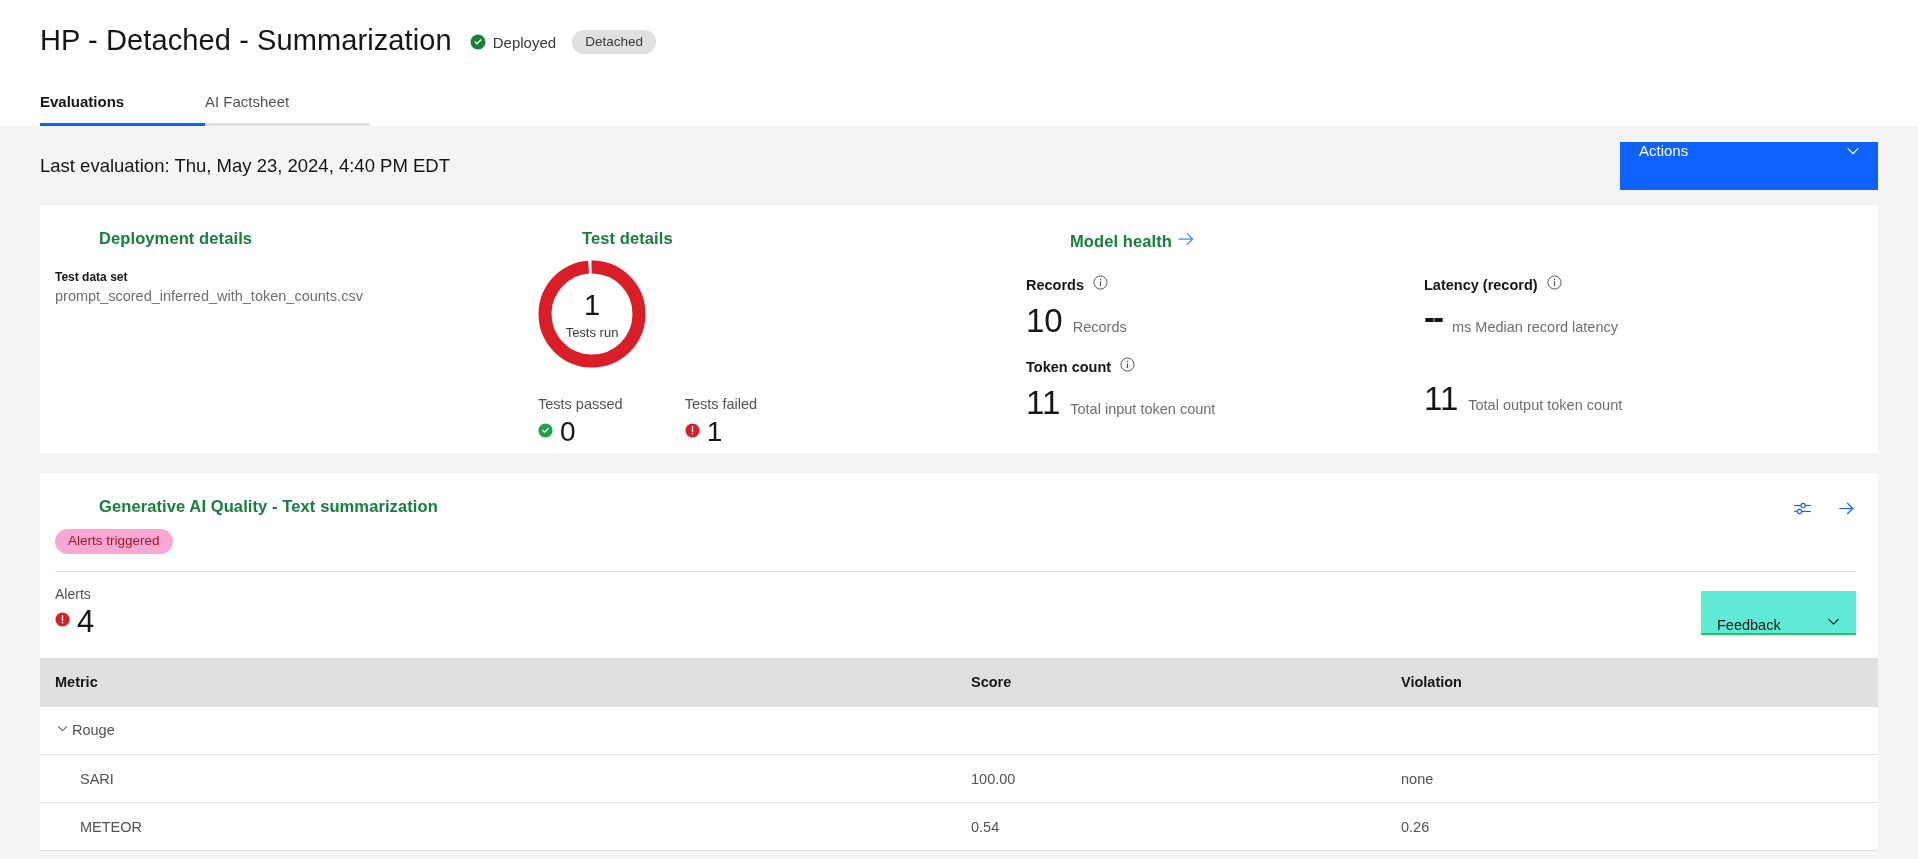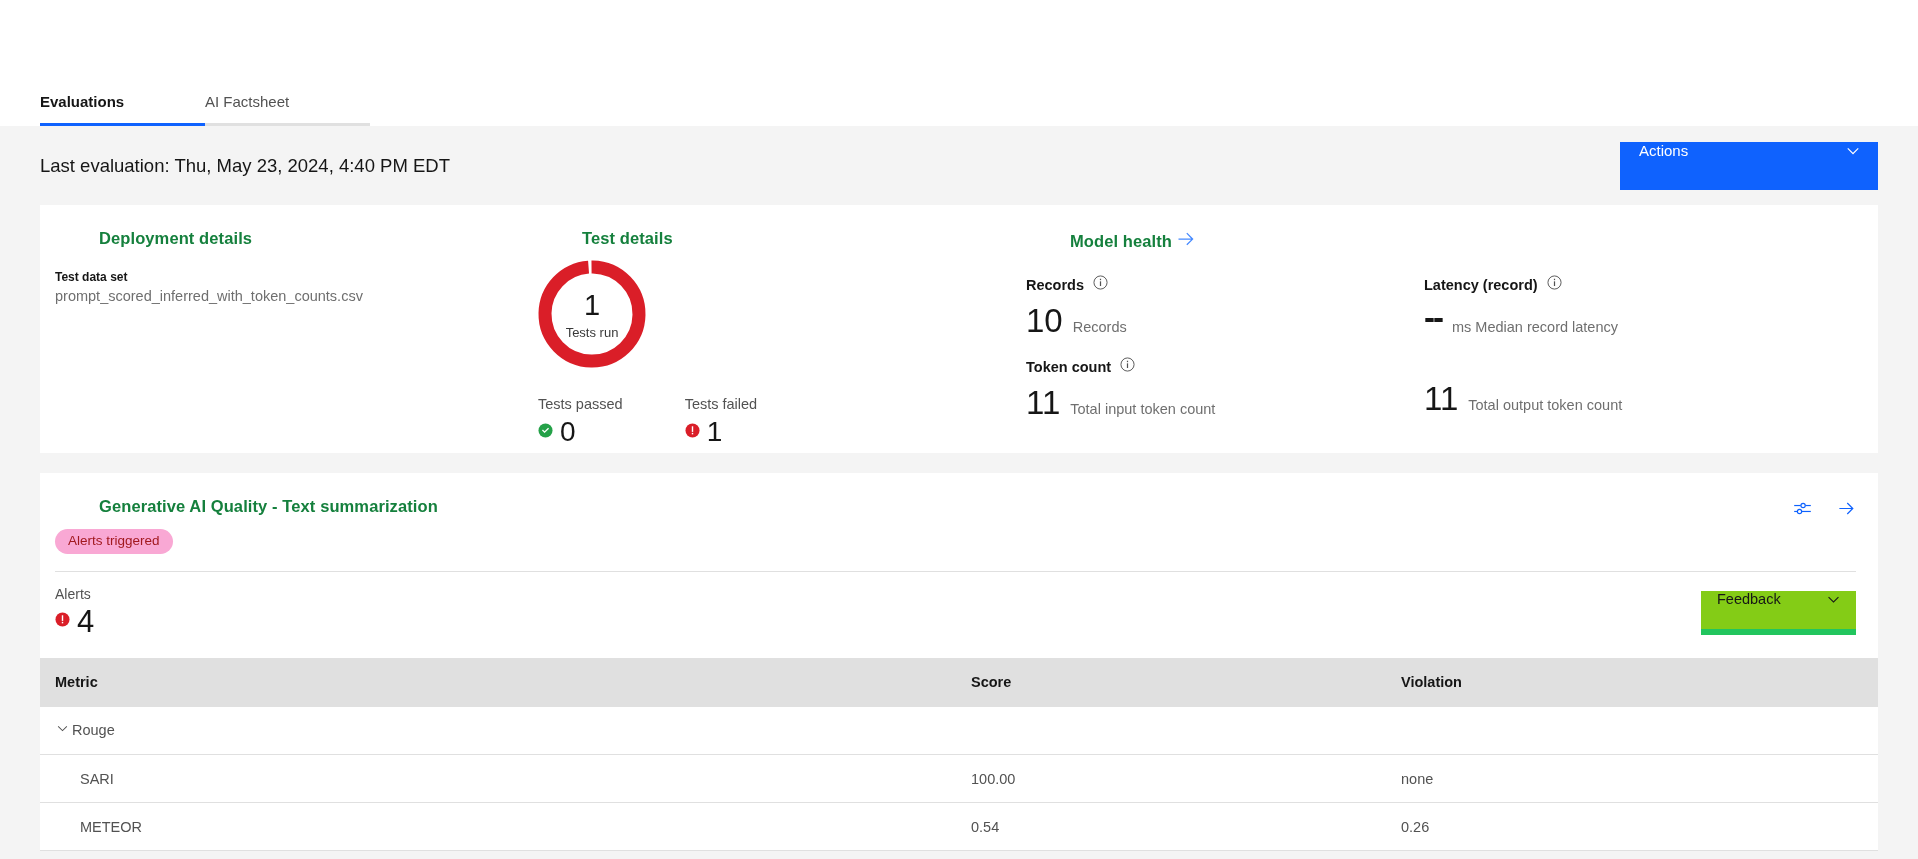--- a/index.html
+++ b/index.html
@@ -298,25 +298,25 @@
   }
   .alerts-count {
     font-size: 31px;
     font-weight: 300;
     line-height: 1;
     color: #161616;
   }
   .feedback-select {
     width: 155px;
     height: 44px;
-    background: #84cc16;
+    background: #5eead4;
     border: none;
-    border-bottom: 6px solid #22c55e;
-    display: flex;
-    align-items: flex-start;
+    border-bottom: 2px solid #22c55e;
+    display: flex;
+    align-items: flex-end;
     justify-content: space-between;
     padding: 0 14px 0 16px;
     font-size: 14.5px;
     color: #161616;
     cursor: pointer;
     margin-bottom: 2px;
   }
 
   
   .metrics-table {
@@ -354,20 +354,35 @@
     display: flex;
     align-items: center;
     gap: 2px;
   }
   .metric-name-cell { padding-left: 40px !important; }
 </style>
 </head>
 <body>
 
 <div class="page-header">
+  <div class="title-row">
+    <h1 class="page-title">HP - Detached - Summarization</h1>
+    <div class="status-group">
+      <div class="deployed-pill">
+        <span>
+          <svg class="check-circle" viewBox="0 0 32 32">
+              <circle cx="16" cy="16" r="15" fill="#198038"></circle>
+              <path d="M14 21.5l-5.5-5.5 2-2 3.5 3.5 7.5-7.5 2 2z" fill="#ffffff"></path>
+            </svg>
+        </span>
+        <span class="deployed-label">Deployed</span>
+      </div>
+      <span class="tag-pill">Detached</span>
+    </div>
+  </div>
 
   <div class="tabs">
     <div class="tab active">Evaluations</div>
     <div class="tab">AI Factsheet</div>
   </div>
 </div>
 
 <div class="subheader">
   <div class="last-eval">Last evaluation: Thu, May 23, 2024, 4:40 PM EDT</div>
   <button class="actions-button">

